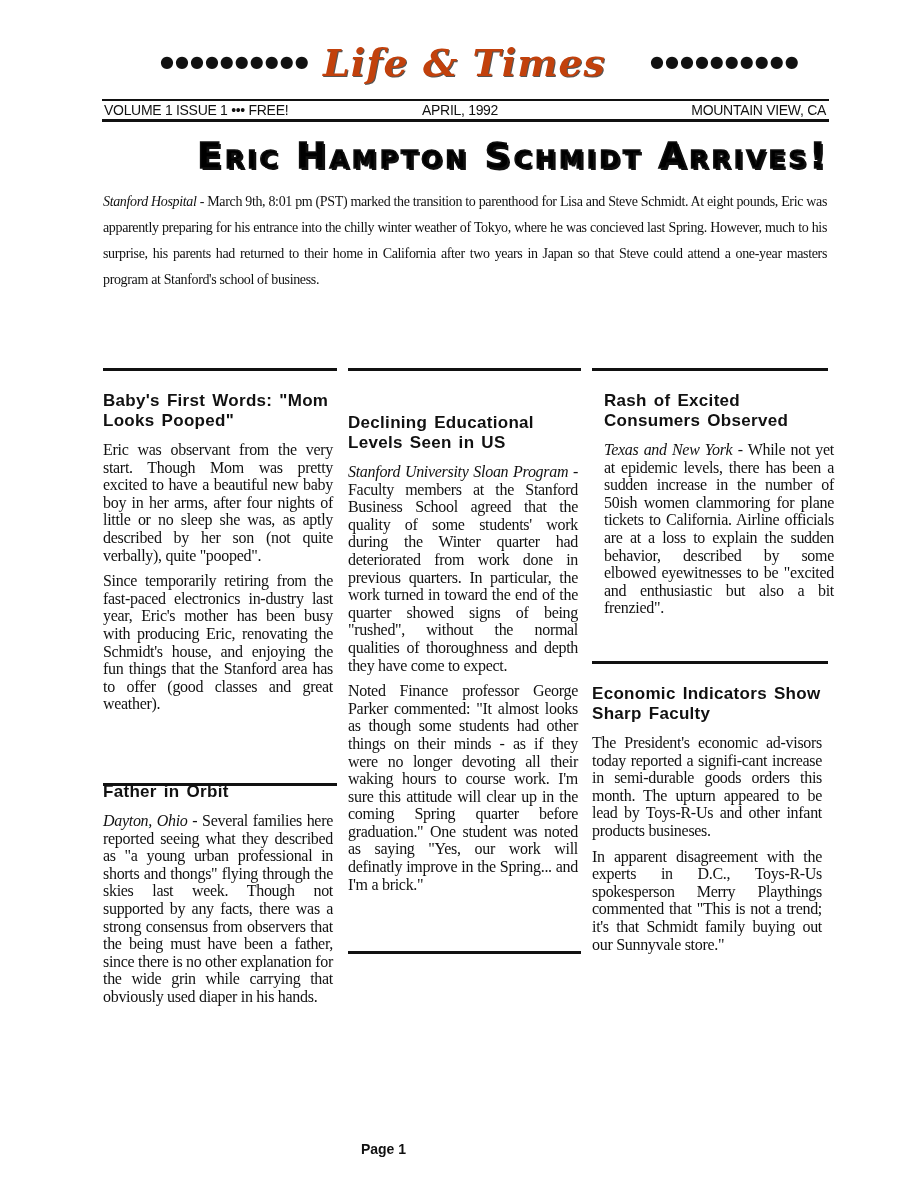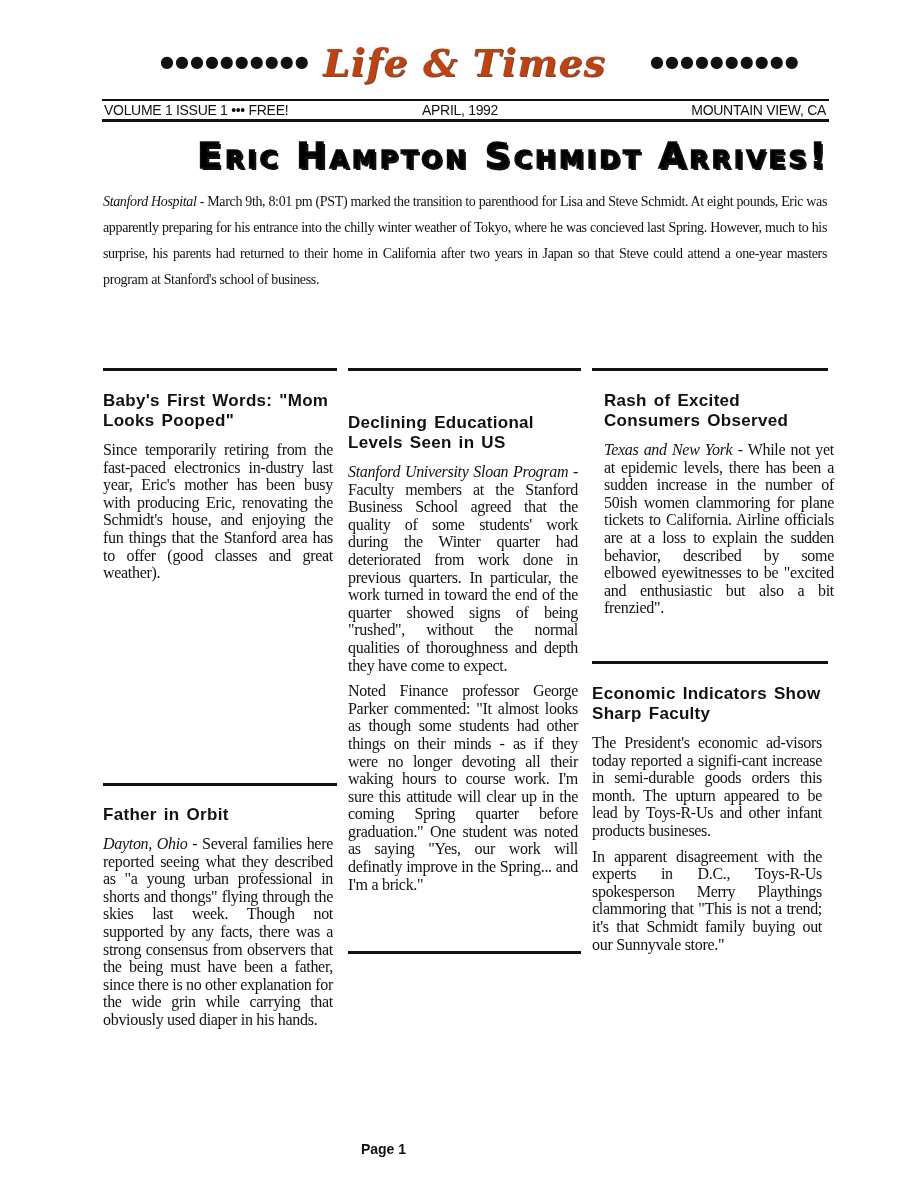--- a/index.html
+++ b/index.html
@@ -89,25 +89,26 @@
     <p><span class="dateline">Stanford Hospital</span><span> - March 9th, 8:01 pm (PST) marked the transition to parenthood for Lisa and Steve Schmidt. At eight pounds, Eric was apparently preparing for his entrance into the chilly winter weather of Tokyo, where he was concieved last Spring. However, much to his surprise, his parents had returned to their home in California after two years in Japan so that Steve could attend a one-year masters program at Stanford's school of business.</span></p>
   </div>
 
   <div class="col-rule" style="left:103px; width:234px;"></div>
   <div class="col-rule" style="left:348px; width:233px;"></div>
   <div class="col-rule" style="left:592px; width:236px;"></div>
 
   <div class="col col1" style="top:391px;">
     <div class="art-head">Baby's First Words: "Mom Looks Pooped"</div>
     <div class="art-body">
+      <p>Eric was observant from the very start. Though Mom was pretty excited to have a beautiful new baby boy in her arms, after four nights of little or no sleep she was, as aptly described by her son (not quite verbally), quite "pooped".</p>
       <p>Since temporarily retiring from the fast-paced electronics in-dustry last year, Eric's mother has been busy with producing Eric, renovating the Schmidt's house, and enjoying the fun things that the Stanford area has to offer (good classes and great weather).</p>
     </div>
   </div>
   <div class="sect-rule" style="position:absolute; left:103px; width:234px; top:783px;"></div>
-  <div class="col col1" style="top:805px;">
+  <div class="col col1" style="top:782px;">
     <div class="art-head">Father in Orbit</div>
     <div class="art-body">
       <p><i>Dayton, Ohio</i><span> - Several families here reported seeing what they described as "a young urban professional in shorts and thongs" flying through the skies last week. Though not supported by any facts, there was a strong consensus from observers that the being must have been a father, since there is no other explanation for the wide grin while carrying that obviously used diaper in his hands.</span></p>
     </div>
   </div>
 
   <div class="col col2" style="top:413px;">
     <div class="art-head">Declining Educational Levels Seen in US</div>
     <div class="art-body">
       <p><i>Stanford University Sloan Program</i><span> - Faculty members at the Stanford Business School agreed that the quality of some students' work during the Winter quarter had deteriorated from work done in previous quarters. In particular, the work turned in toward the end of the quarter showed signs of being "rushed", without the normal qualities of thoroughness and depth they have come to expect.</span></p>
@@ -120,18 +121,18 @@
     <div class="art-head">Rash of Excited Consumers Observed</div>
     <div class="art-body">
       <p><i>Texas and New York</i><span> - While not yet at epidemic levels, there has been a sudden increase in the number of 50ish women clammoring for plane tickets to California. Airline officials are at a loss to explain the sudden behavior, described by some elbowed eyewitnesses to be "excited and enthusiastic but also a bit frenzied".</span></p>
     </div>
   </div>
   <div class="sect-rule" style="position:absolute; left:592px; width:236px; top:661px;"></div>
   <div class="col col3" style="top:684px;">
     <div class="art-head">Economic Indicators Show Sharp Faculty</div>
     <div class="art-body">
       <p>The President's economic ad-visors today reported a signifi-cant increase in semi-durable goods orders this month. The upturn appeared to be lead by Toys-R-Us and other infant products busineses.</p>
-      <p>In apparent disagreement with the experts in D.C., Toys-R-Us spokesperson Merry Playthings clammoring that "This is not a trend; it's that Schmidt family buying out our Sunnyvale store."</p>
+      <p>In apparent disagreement with the experts in D.C., Toys-R-Us spokesperson Merry Playthings commented that "This is not a trend; it's that Schmidt family buying out our Sunnyvale store."</p>
     </div>
   </div>
 
   <div class="footer">Page 1</div>
 </div>
 
 </body></html>

